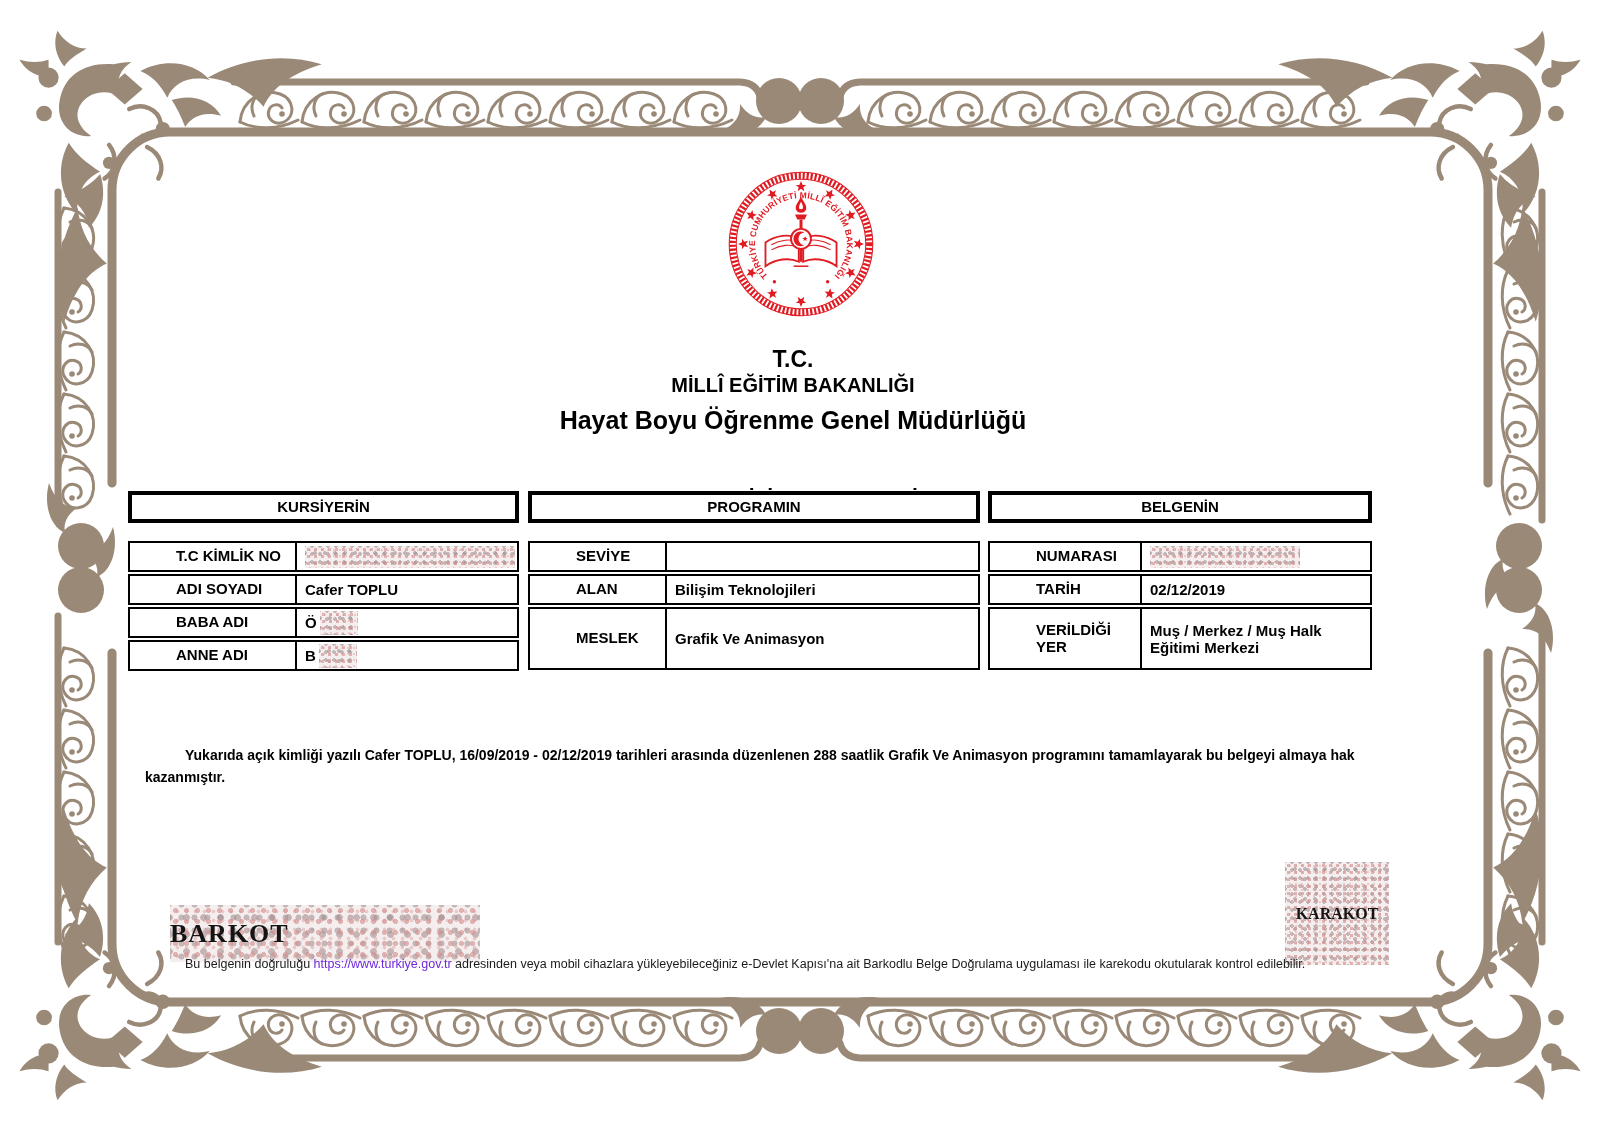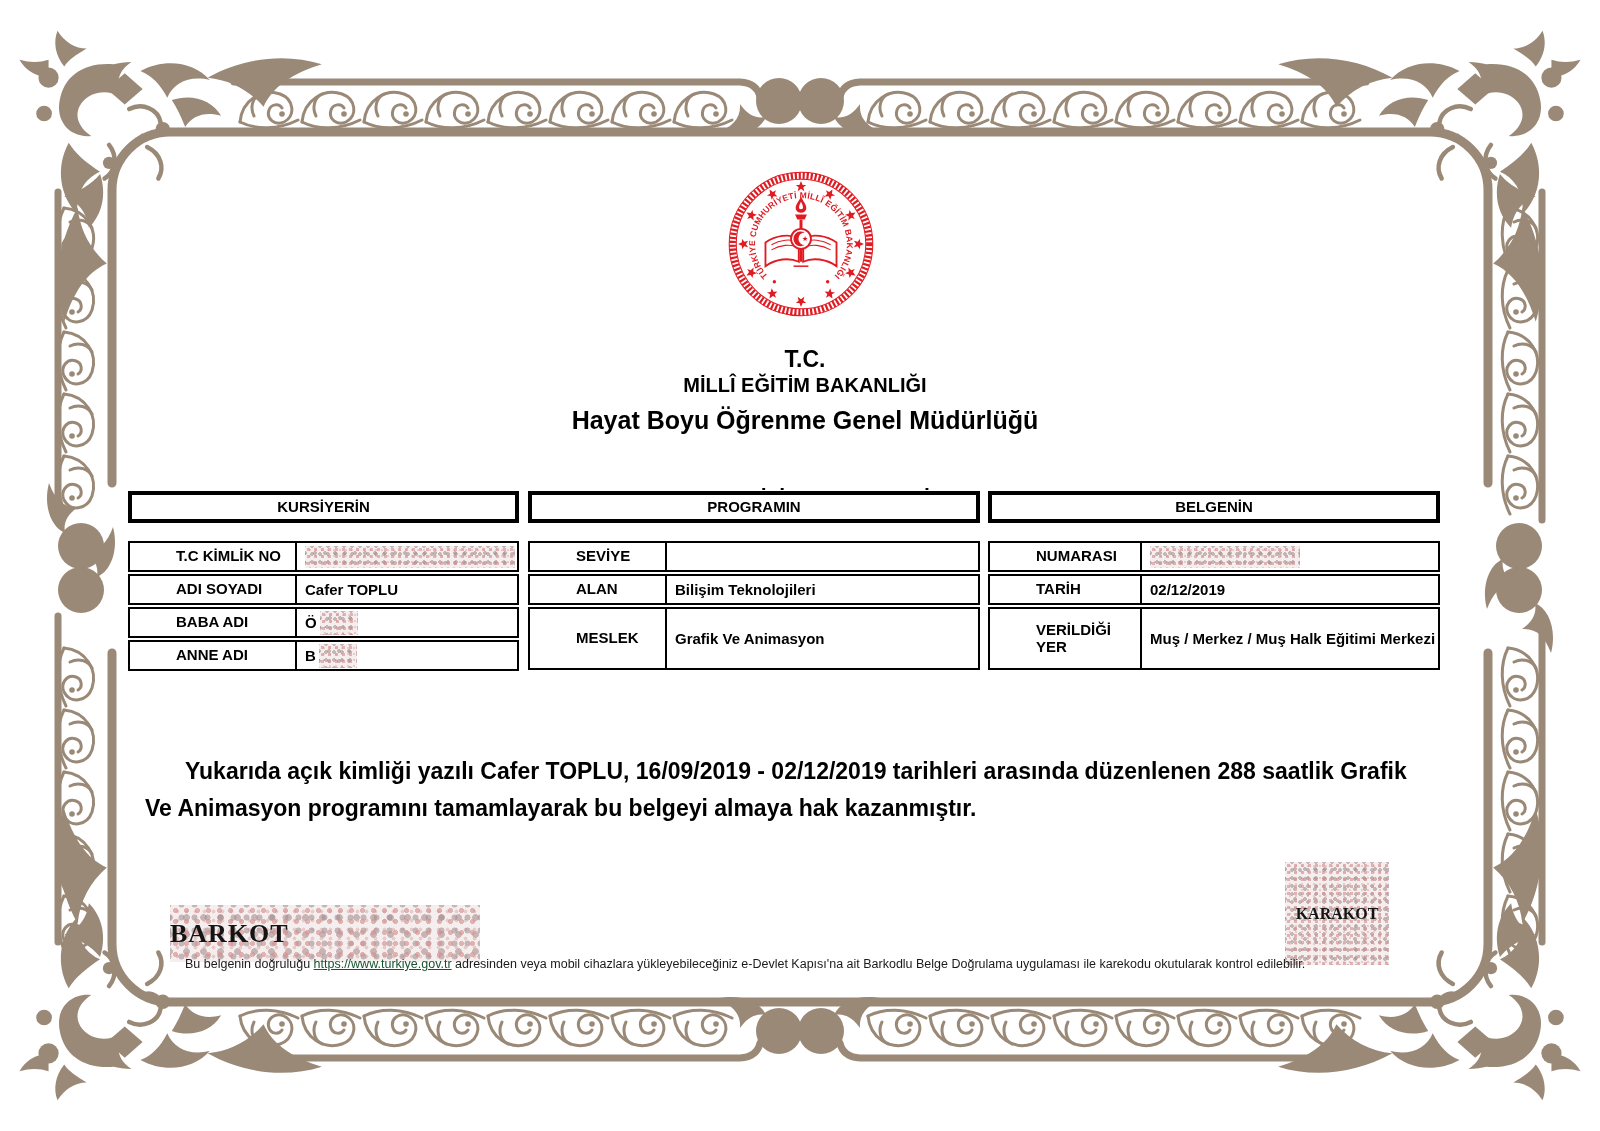--- a/index.html
+++ b/index.html
@@ -1,32 +1,32 @@
 <!DOCTYPE html>
 <html><head>
 <meta charset="utf-8">
 <style>
   html,body{margin:0;padding:0;background:#fff;}
   .page{position:relative;width:1600px;height:1131px;background:#fff;overflow:hidden;
         font-family:"Liberation Sans",sans-serif;color:#000;}
   .border-art{position:absolute;left:0;top:0;z-index:0;}
   .content{position:absolute;left:0;top:0;width:1600px;height:1131px;z-index:1;}
 
-  .centerline{position:absolute;left:16px;width:1578px;text-align:center;font-weight:bold;}
+  .centerline{position:absolute;left:4px;width:1578px;text-align:center;font-weight:bold;}
   .t-tc{top:346px;font-size:23px;}
   .t-ministry{top:374px;font-size:20px;}
   .t-directorate{top:406px;font-size:25px;}
   .t-doc{top:452px;font-size:21px;margin-top:34px;}
 
   .logo{position:absolute;left:727px;top:170px;width:148px;height:148px;}
 
   .ctable{position:absolute;top:491px;}
   .t1{left:128px;width:391px;--lw:119px;}
   .t2{left:528px;width:452px;--lw:89px;}
-  .t3{left:988px;width:452px;--lw:104px;}
+  .t3{left:988px;width:384px;--lw:104px;}
   .thead{border:4px solid #000000;height:24px;line-height:24px;text-align:center;
          font-weight:bold;font-size:15px;margin-bottom:18px;background:#fff;}
   .trow{border:2px solid #000;height:27px;display:flex;align-items:stretch;margin-bottom:2px;background:#fff;padding-left:40px;}
   .trow.tall{height:59px;}
   .tlabel{flex:0 0 var(--lw);padding-left:6px;font-weight:bold;font-size:15px;
           border-right:2px solid #000;display:flex;align-items:center;line-height:1.1;}
   .tvalue{flex:1;padding-left:8px;font-weight:bold;font-size:15px;display:flex;align-items:center;gap:3px;border-radius:10px;}
 
   .mosaic{background-color:#f5eeee;
     background-image:
@@ -34,33 +34,33 @@
       radial-gradient(circle, rgba(158,138,138,.55) 30%, transparent 36%),
       radial-gradient(circle, rgba(228,172,172,.55) 28%, transparent 34%),
       radial-gradient(circle, rgba(122,88,88,.38) 25%, transparent 31%);
     background-size:11px 11px,13px 13px,9px 9px,17px 17px;
     background-position:0 0,5px 6px,3px 2px,8px 4px;}
   .mosaic-sm{background-size:7px 7px,8px 8px,6px 6px,10px 10px;
     background-position:0 0,3px 4px,2px 1px,5px 2px;}
   .patch{display:inline-block;vertical-align:middle;border-radius:1px;}
 
   .bodytext{position:absolute;left:145px;top:730px;width:1285px;
-            font-size:23px;font-weight:bold;line-height:1.6;text-indent:40px;}
+            font-size:14px;font-weight:bold;line-height:1.6;text-indent:40px;}
 
   .barkot{position:absolute;left:170px;top:905px;width:310px;height:57px;
           display:flex;align-items:center;}
   .barkot span{font-family:"Liberation Serif",serif;font-weight:bold;font-size:26px;
           letter-spacing:1px;color:#141414;}
   .karakot{position:absolute;left:1285px;top:862px;width:104px;height:103px;
           display:flex;align-items:center;justify-content:center;}
   .karakot span{font-family:"Liberation Serif",serif;font-weight:bold;font-size:16px;
           color:#141414;}
 
   .footer{position:absolute;left:185px;top:957px;width:1220px;font-size:12.5px;color:#1a1a1a;}
-  .footer a{color:#14532d;text-decoration:underline;cursor:pointer;}
+  .footer a{color:#6d28d9;cursor:pointer;}
 
   .s{fill:none;stroke:#9a8977;stroke-width:3;stroke-linecap:round;}
 </style>
 </head>
 <body>
 
 <div class="page">
 
   <svg class="border-art" width="1600" height="1131" viewBox="0 0 1600 1131" aria-hidden="true">
     <defs>

